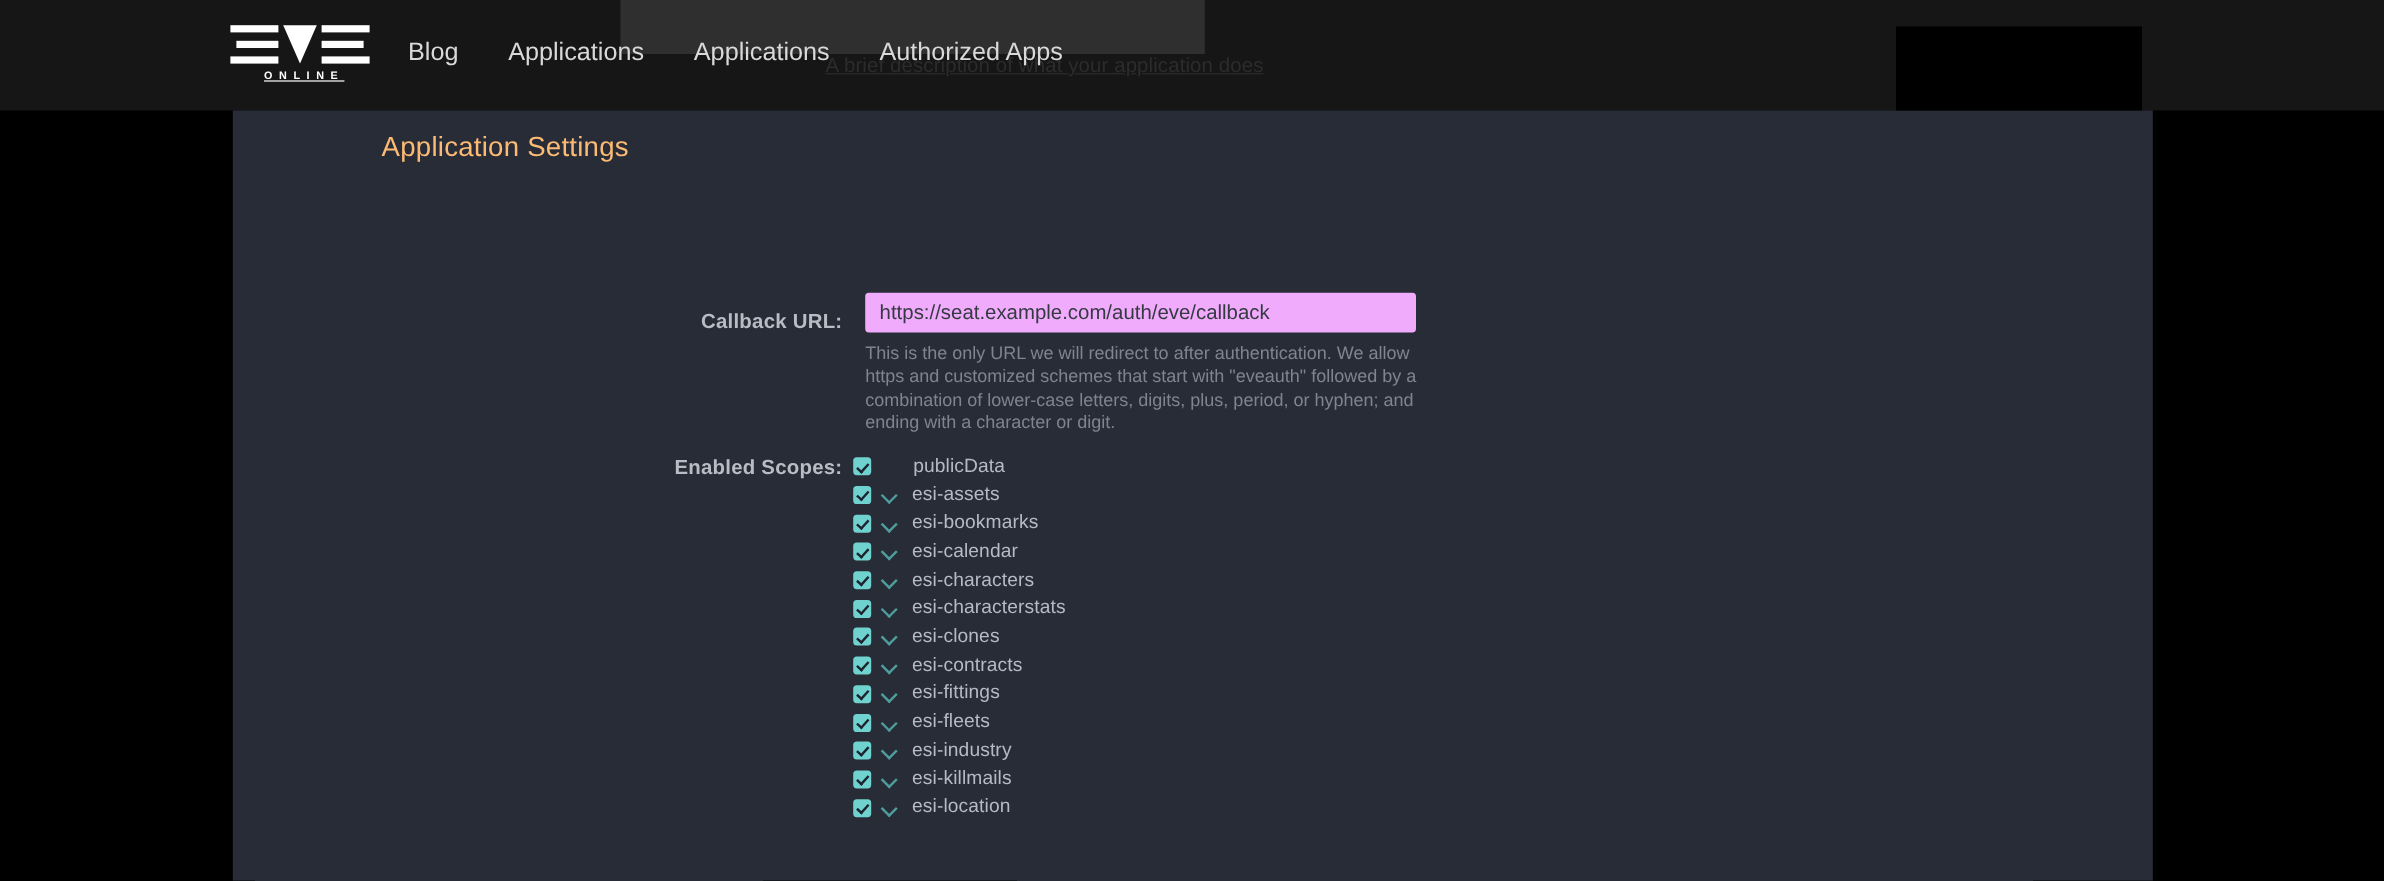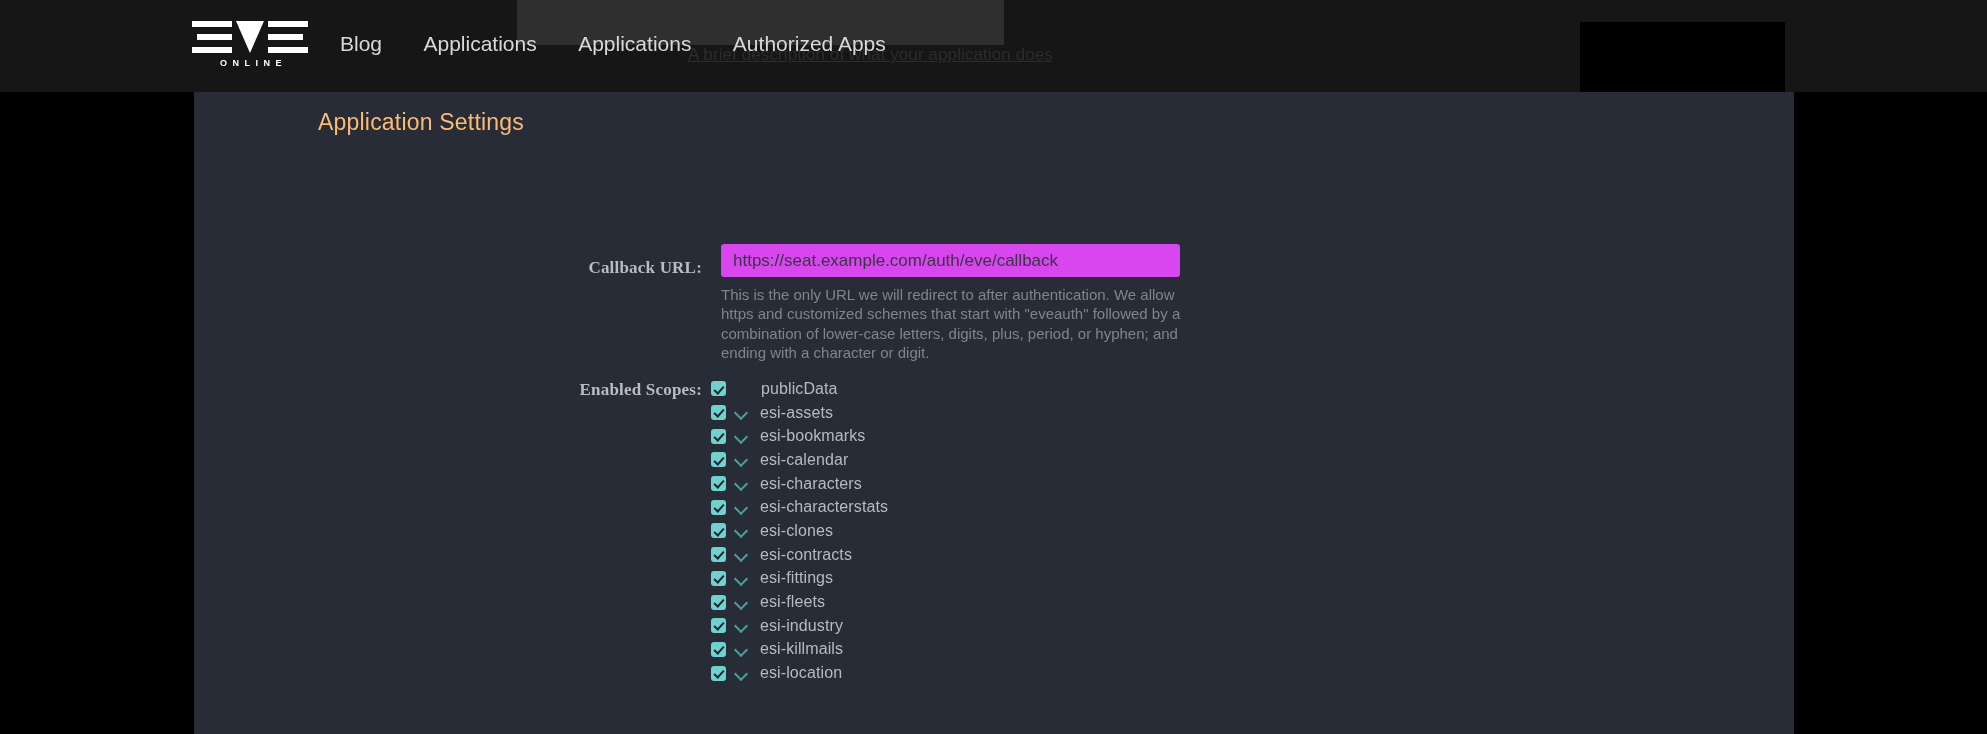--- a/index.html
+++ b/index.html
@@ -88,20 +88,21 @@
     border-top: 32px solid #ffffff;
   }
   #logo .online {
     position: absolute;
     left: 28px;
     top: 40px;
     font-size: 9px;
     letter-spacing: 5.5px;
     color: #ffffff;
     font-weight: 700;
+    text-decoration: underline;
   }
 
   
   #nav {
     position: absolute;
     left: 340px;
     top: 31px;
     height: 30px;
     z-index: 4;
     white-space: nowrap;
@@ -148,32 +149,31 @@
     letter-spacing: .2px;
   }
 
   .field-label {
     position: absolute;
     text-align: right;
     color: #b9bcc4;
     font-size: 17px;
     font-weight: 700;
     letter-spacing: .2px;
-    font-family: Liberation Serif, serif;
   }
 
   #callback-label { left: 0; top: 166px; width: 508px; }
 
   #callback-input {
     position: absolute;
     left: 527px;
     top: 152px;
     width: 459px;
     height: 33px;
-    background: #d946ef;
+    background: #f0abfc;
     border: none;
     border-radius: 3px;
     color: #343a40;
     font-size: 17px;
     font-family: "Liberation Sans", sans-serif;
     padding: 0 12px;
     box-sizing: border-box;
     outline: none;
   }
 

